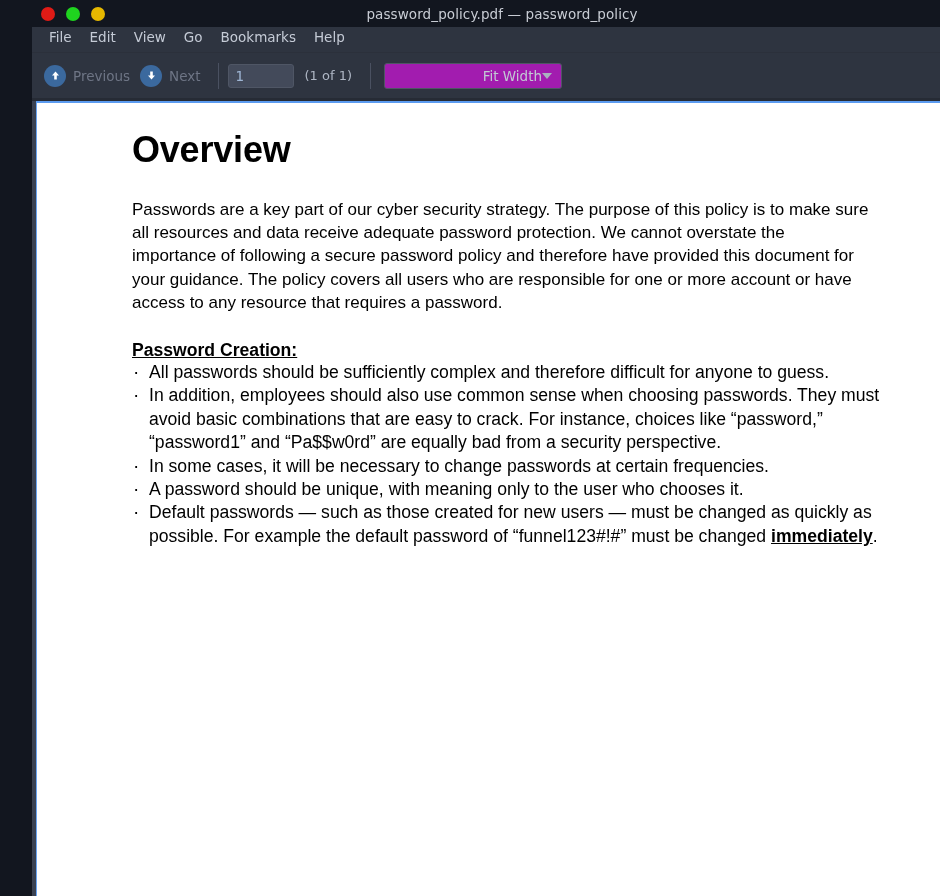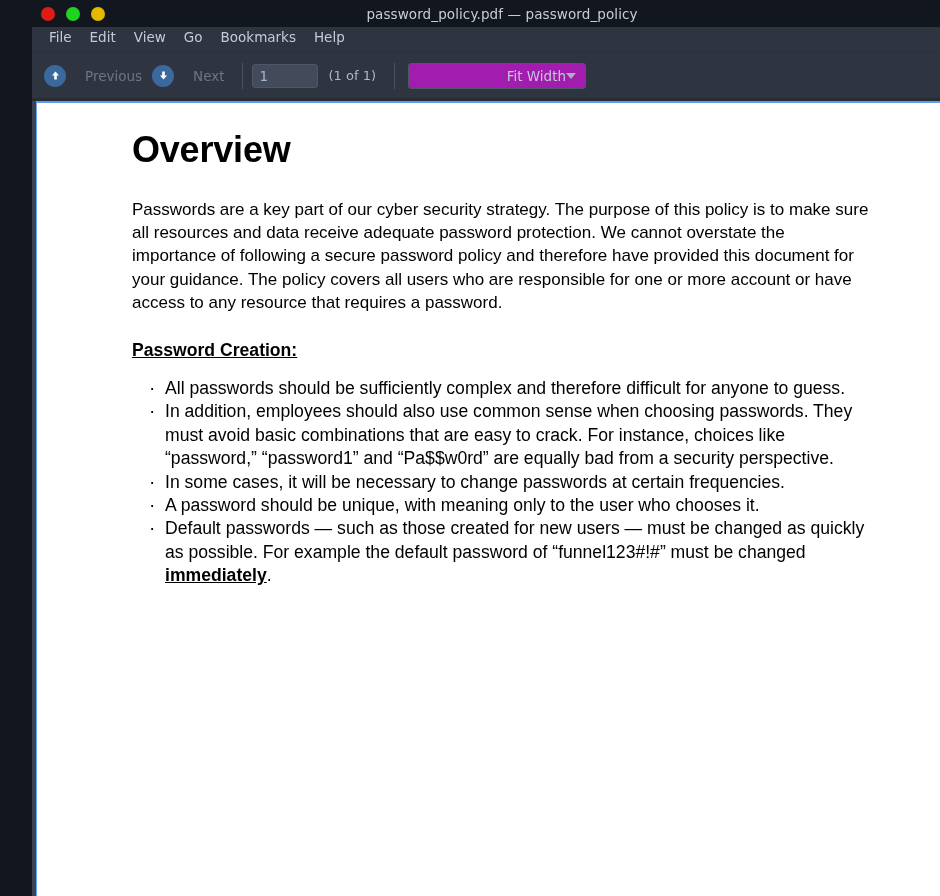--- a/index.html
+++ b/index.html
@@ -86,21 +86,21 @@
     display: flex;
     align-items: center;
     padding: 0 10px;
     flex: 0 0 auto;
     border-bottom: 3px solid #262b35;
     position: relative;
   }
   .tb-btn {
     display: flex;
     align-items: center;
-    gap: 19px;
+    gap: 7px;
     padding: 2px 8px 2px 2px;
     cursor: default;
   }
   .circ-icon {
     width: 22px;
     height: 22px;
     border-radius: 50%;
     background: #3b699e;
     display: flex;
     align-items: center;
@@ -224,21 +224,21 @@
     text-align: left;
   }
   .doc-sub {
     font-size: 17.6px;
     font-weight: bold;
     margin: 26px 0 0 0;
     text-decoration: underline;
   }
   ul.doc-list {
     list-style: none;
-    margin: 16px;
+    margin: 0;
     padding: 0;
   }
   ul.doc-list li {
     font-size: 17.6px;
     line-height: 23.4px;
     position: relative;
     padding-left: 17px;
     margin: 0;
   }
   ul.doc-list li::before {

